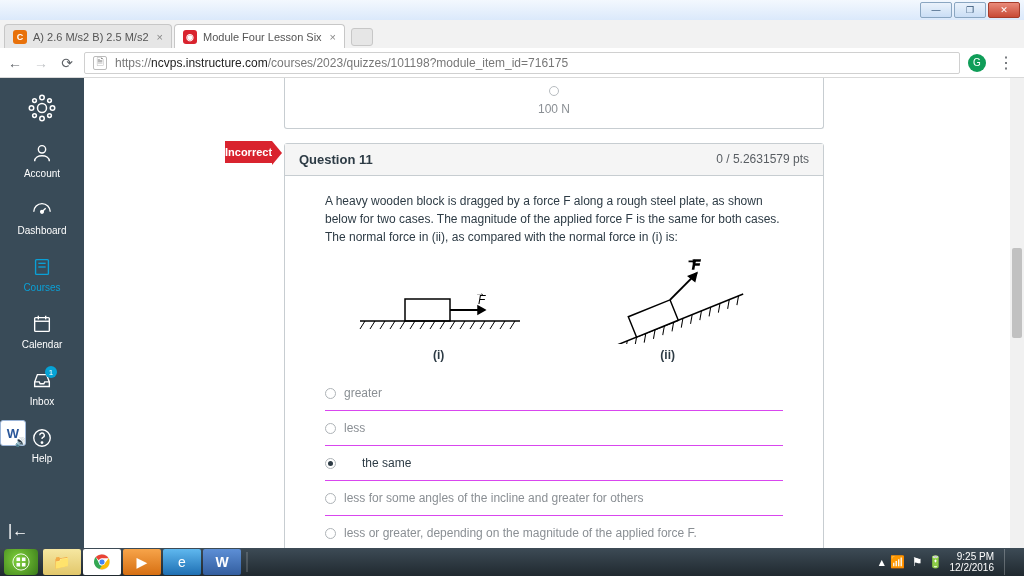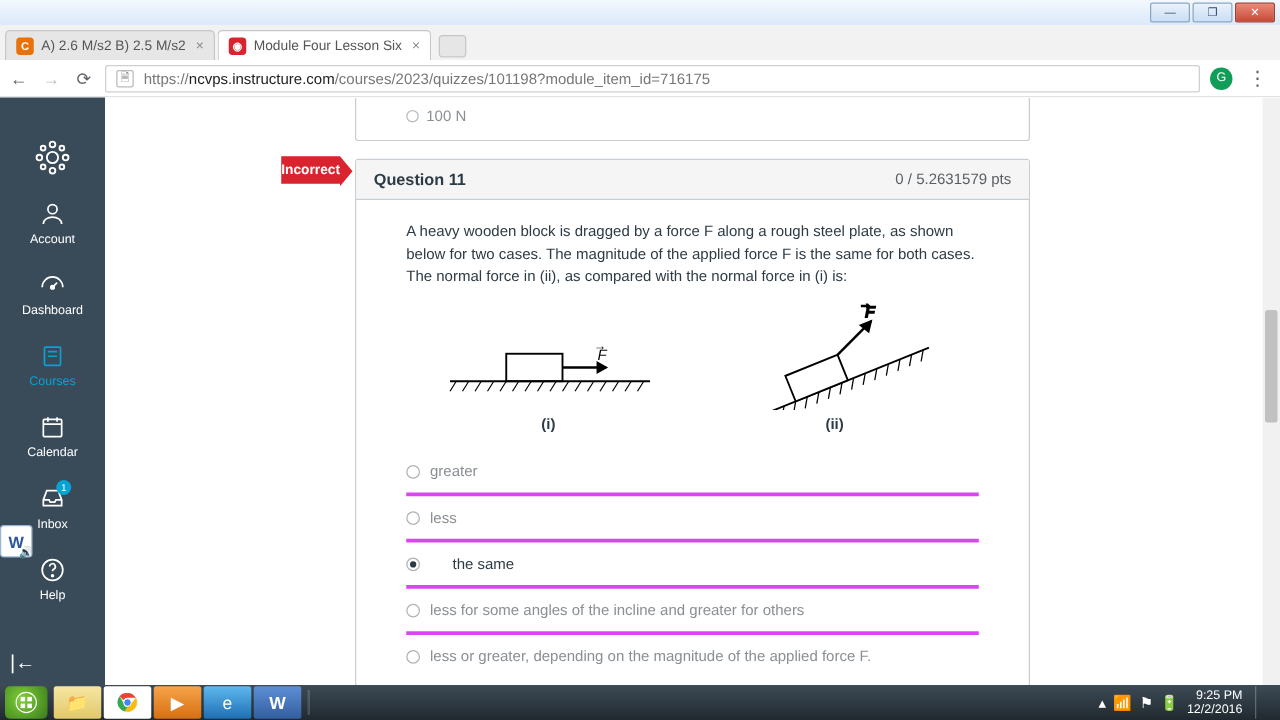--- a/index.html
+++ b/index.html
@@ -25,54 +25,54 @@
 .omnibox .badge { width:14px; height:14px; border:1px solid #bbb; border-radius:2px; margin-right:8px; display:flex; align-items:center; justify-content:center; font-size:9px; color:#777; }
 .omnibox .urltxt .host { color:#222; }
 .omnibox .urltxt .path { color:#777; }
 .ext-icon { width:18px; height:18px; border-radius:50%; background:#0f9d58; color:#fff; font-size:10px; display:flex; align-items:center; justify-content:center; }
 .kebab { color:#5f6368; font-size:16px; padding:0 4px; }
 
 
 .page { position:absolute; top:78px; left:0; right:0; bottom:28px; display:flex; background:#fff; }
 
 
-.canvas-side { width:84px; background:#394b58; display:flex; flex-direction:column; align-items:center; padding-top:28px; gap:6px; position:relative; }
+.canvas-side { width:84px; background:#394b58; display:flex; flex-direction:column; align-items:center; padding-top:10px; gap:6px; position:relative; }
 .logo { width:40px; height:40px; border-radius:50%; display:flex; align-items:center; justify-content:center; }
 .logo svg { width:30px; height:30px; }
 .side-item { width:100%; display:flex; flex-direction:column; align-items:center; color:#fff; font-size:10px; padding:6px 0; gap:2px; }
 .side-item .ic { width:26px; height:26px; display:flex; align-items:center; justify-content:center; font-size:18px; }
 .side-item.sel { color:#0aa0d6; }
 .side-item .badge-dot { position:absolute; background:#06a3d6; color:#fff; font-size:8px; width:12px; height:12px; border-radius:50%; display:flex; align-items:center; justify-content:center; margin-left:18px; margin-top:-2px; }
 .side-collapse { position:absolute; bottom:8px; left:8px; color:#fff; font-size:16px; }
 
 
 .content { flex:1; background:#fff; position:relative; overflow:hidden; }
 .scrollbar { position:absolute; right:0; top:0; bottom:0; width:14px; background:#f1f1f1; }
 .scrollbar .thumb { position:absolute; left:2px; right:2px; top:170px; height:90px; background:#c1c1c1; border-radius:2px; }
 
 
 .qprev { margin:0 200px 14px 200px; border:1px solid #c7cdd1; border-top:none; border-radius:0 0 3px 3px; padding:8px 40px 12px 40px; font-size:12px; color:#8a8f94; }
-.qprev .opt { display:flex; align-items:center; gap:6px; }
+.qprev .opt { display:flex; align-items:center; gap:6px;flex-direction:column; }
 .qprev .radio { width:10px; height:10px; border:1px solid #b7bcc0; border-radius:50%; }
 
 
 .qcard { margin:0 200px; border:1px solid #c7cdd1; border-radius:3px; position:relative; }
 .flag { position:absolute; left:-60px; top:-3px; background:#d9232e; color:#fff; font-size:11px; padding:5px 0; font-weight:bold; }
 .flag::after { content:""; position:absolute; right:-10px; top:0; border-top:12px solid transparent; border-bottom:12px solid transparent; border-left:10px solid #d9232e; }
 .qhead { background:#f5f5f5; border-bottom:1px solid #c7cdd1; display:flex; justify-content:space-between; padding:8px 14px; font-size:13px; }
 .qhead .title { font-weight:bold; color:#2d3b45; }
 .qhead .pts { color:#595e63; font-size:12px; }
 .qbody { padding:16px 40px; font-size:12px; color:#2d3b45; }
 .stem { line-height:1.5; }
 .figs { display:flex; justify-content:space-around; align-items:flex-end; margin:8px 0 4px; }
 .figs svg { display:block; }
 .figlabels { display:flex; justify-content:space-around; font-weight:bold; font-size:12px; margin-bottom:14px; }
 
 .answers { display:flex; flex-direction:column; }
-.ans { display:flex; align-items:center; gap:8px; padding:10px 0; font-size:12px; color:#8a8f94; border-top:3px solid #d946ef; }
+.ans { display:flex; align-items:center; gap:8px; padding:10px 0; font-size:12px; color:#8a8f94; border-top:1px solid #d946ef; }
 .ans:first-child { border-top:none; }
 .ans .radio { width:11px; height:11px; border:1px solid #aeb3b7; border-radius:50%; position:relative; flex:none; }
 .ans.sel { color:#2d3b45;gap:26px; }
 .ans.sel .radio::after { content:""; position:absolute; inset:2px; background:#2d3b45; border-radius:50%; }
 
 
 .float-word { position:absolute; left:0; top:420px; width:26px; height:26px; background:#fff; border:1px solid #9db6d8; border-radius:3px; display:flex; align-items:center; justify-content:center; }
 .float-word .w { color:#2b579a; font-weight:bold; font-size:13px; }
 .float-word .spk { position:absolute; right:-2px; bottom:-2px; font-size:9px; color:#2b579a; }
 

